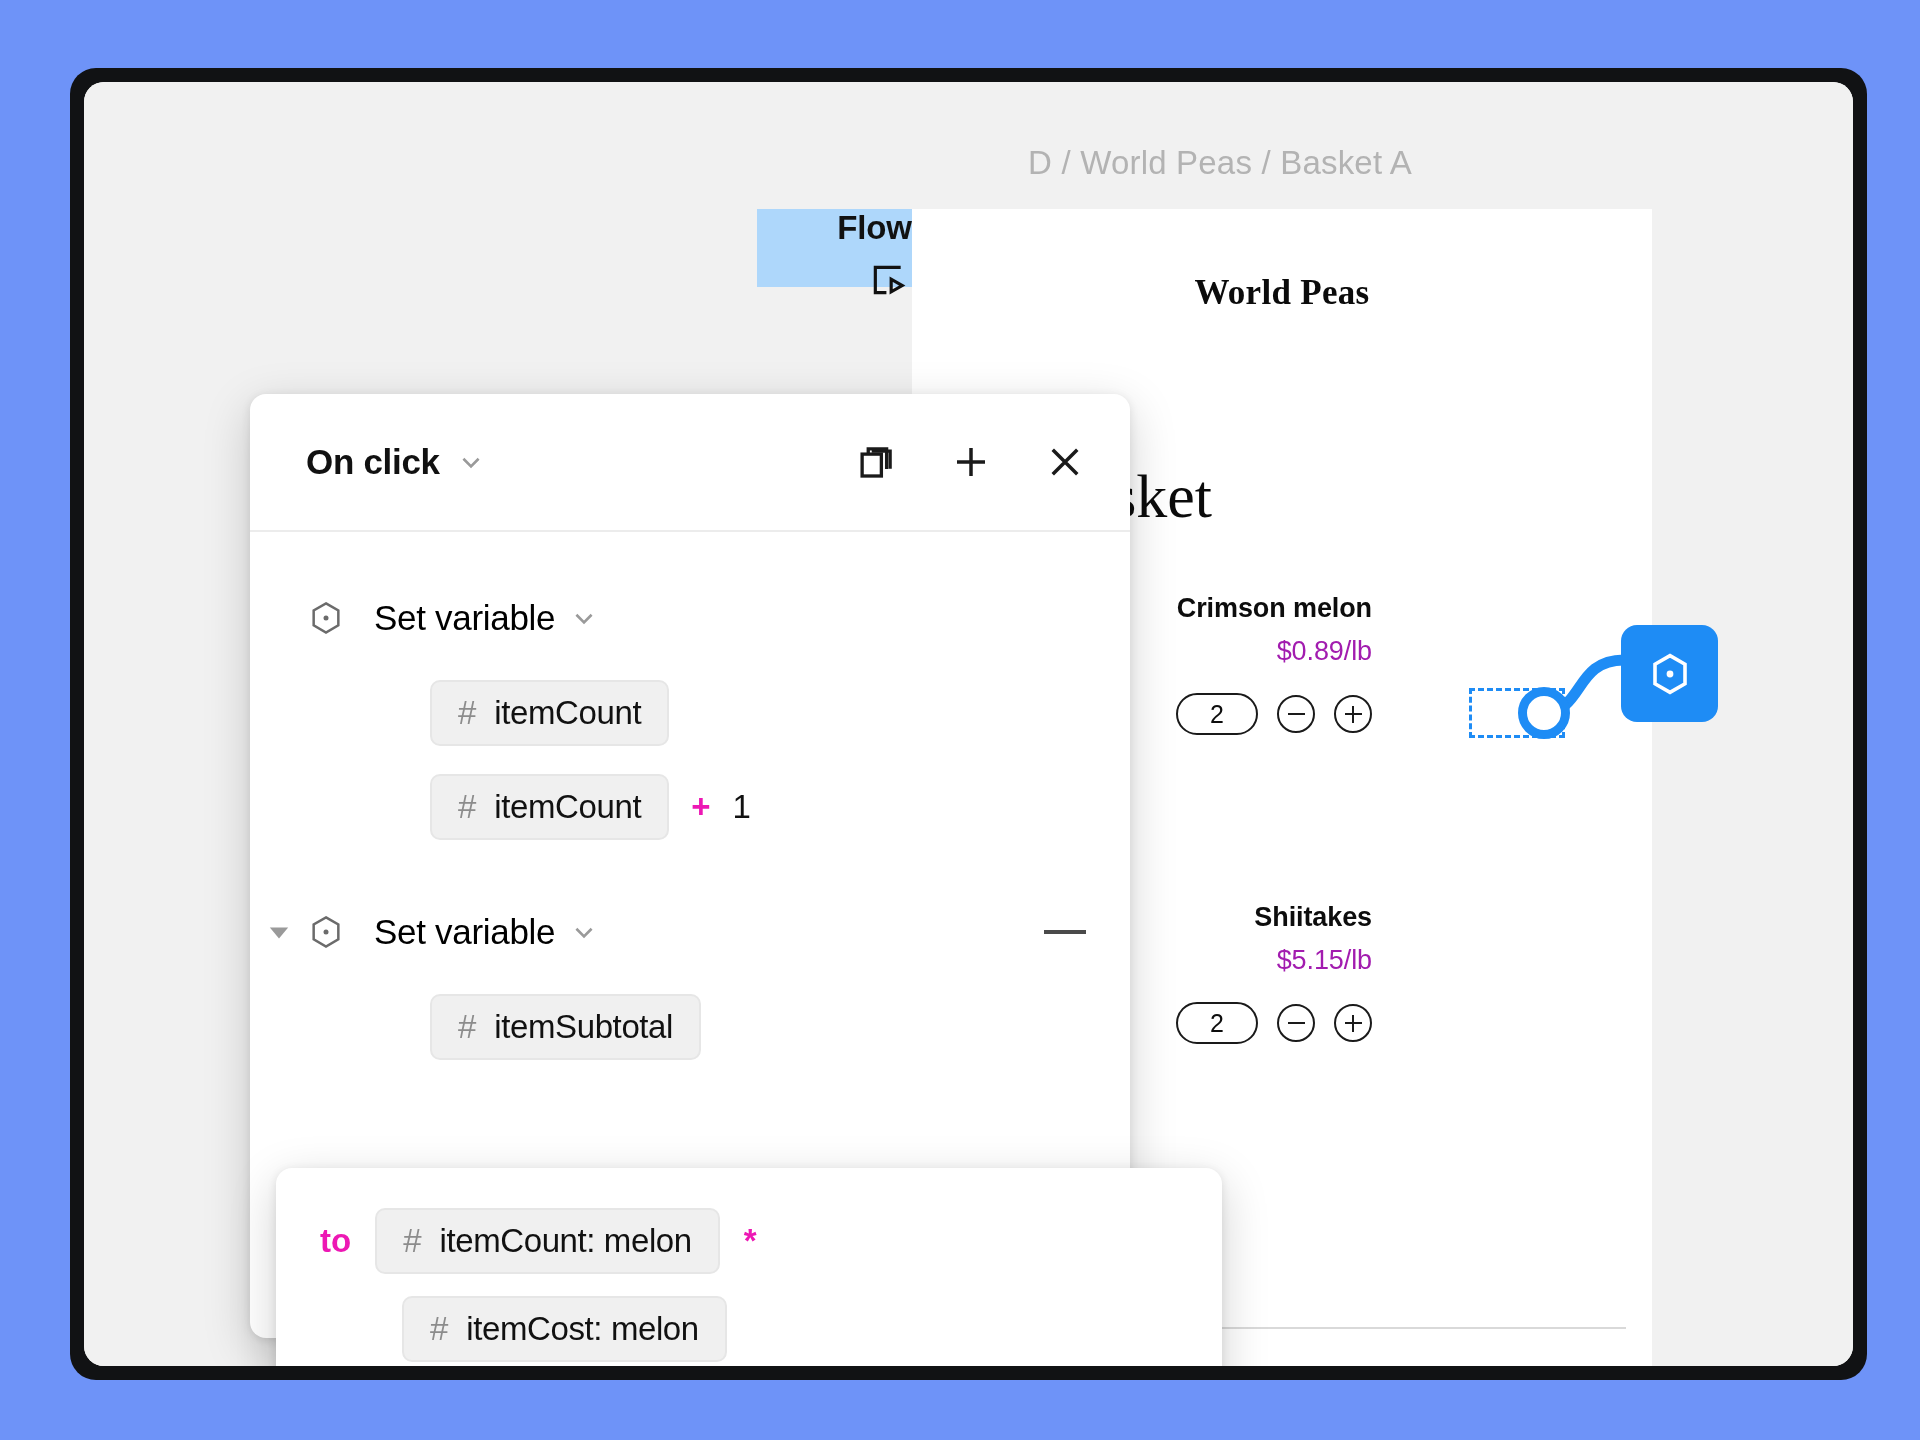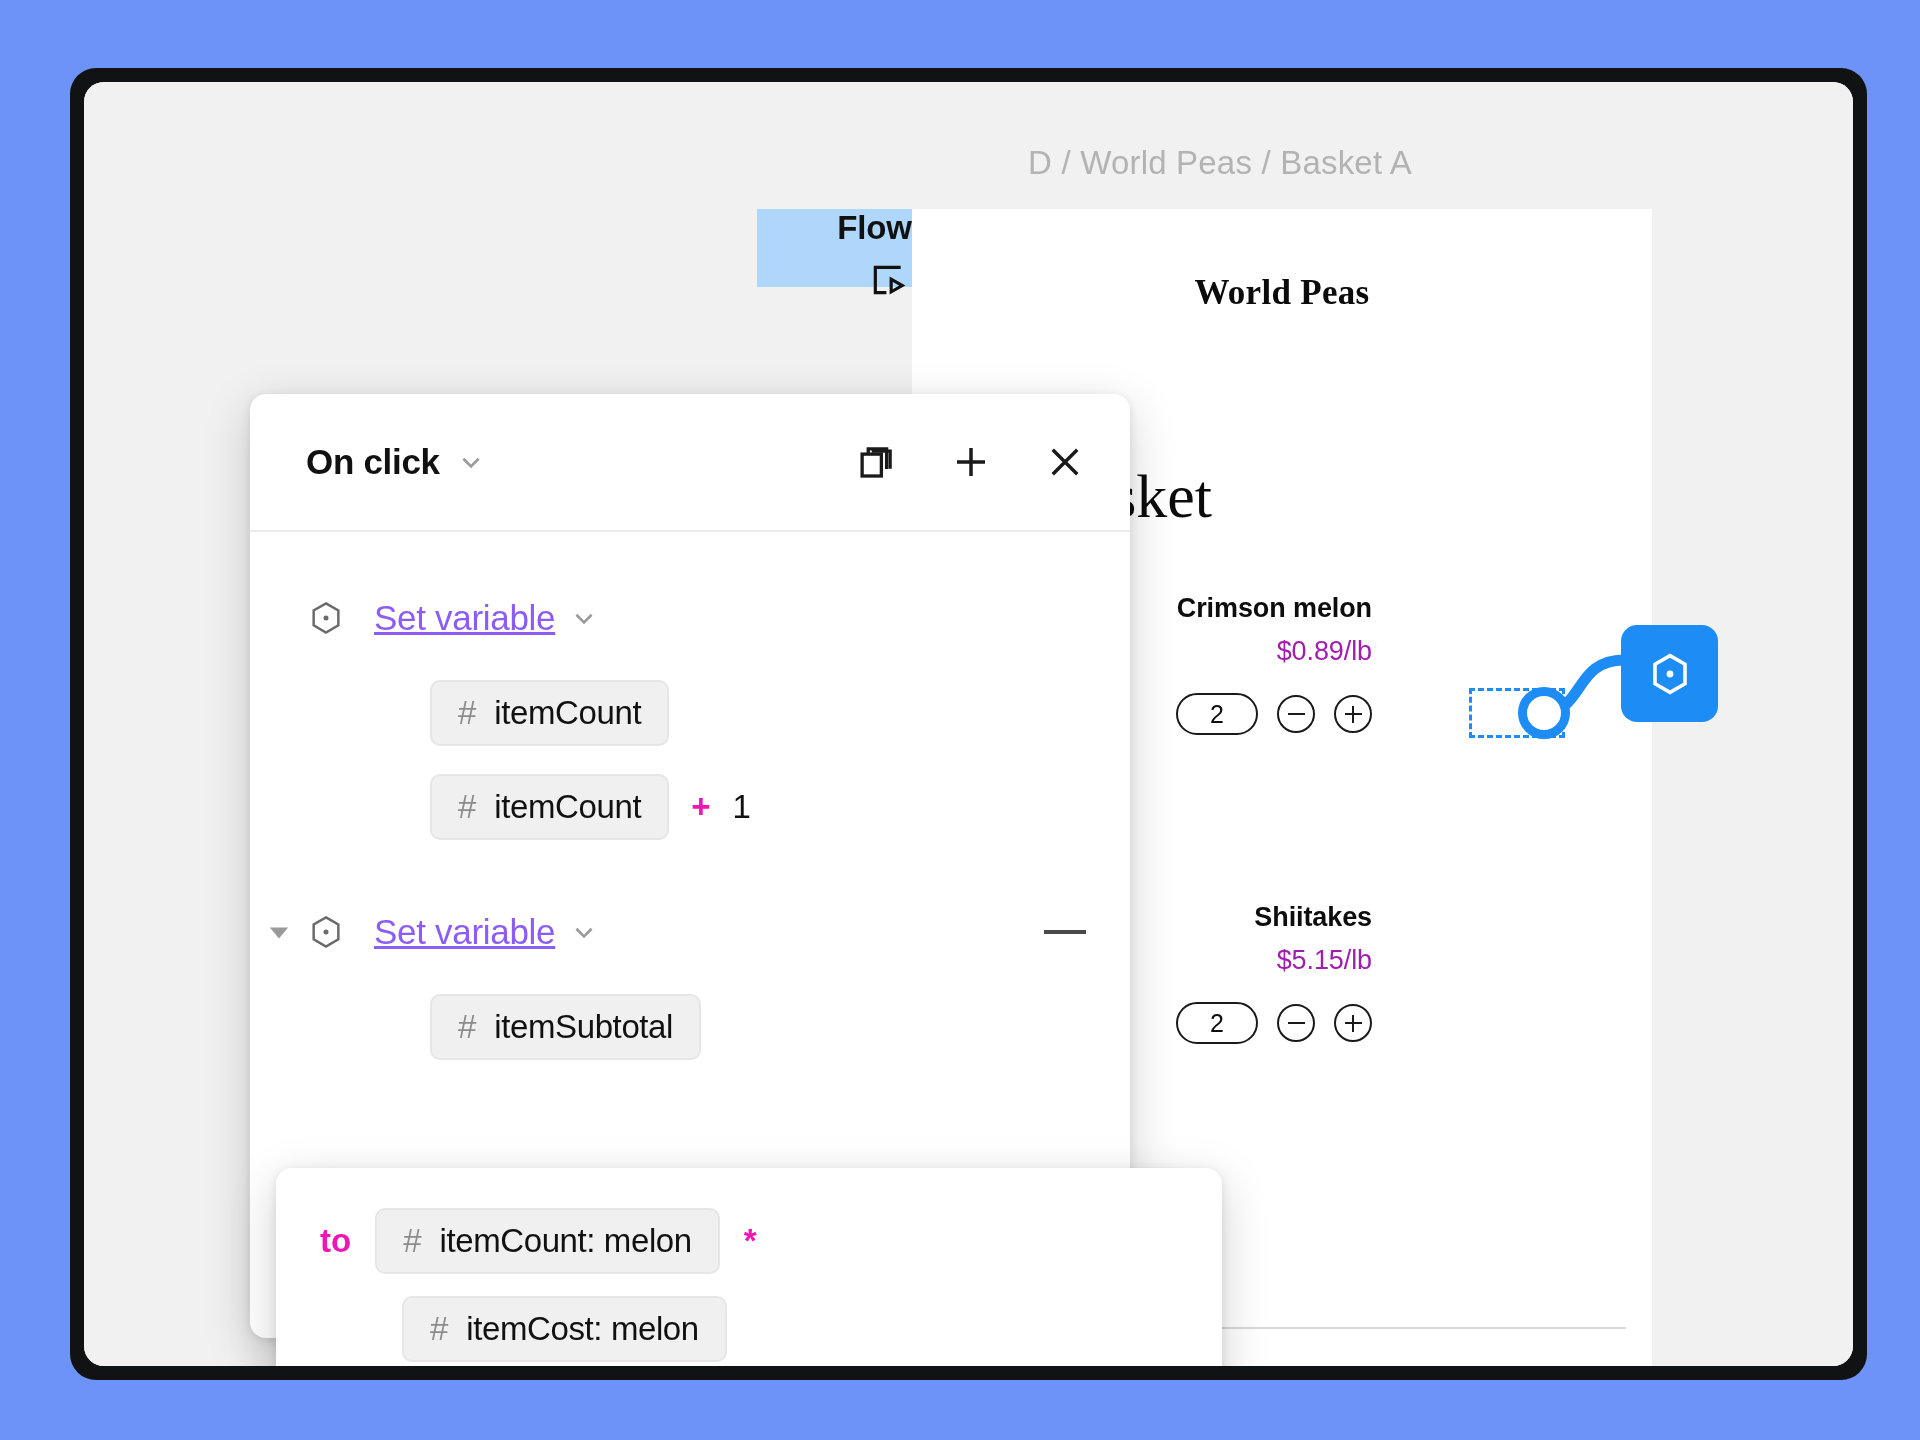--- a/index.html
+++ b/index.html
@@ -184,21 +184,21 @@
     display: flex; align-items: center;
     height: 68px; position: relative;
   }
   .action-row .disclosure {
     position: absolute; left: -38px; top: 50%;
     transform: translateY(-50%);
     width: 22px; height: 22px;
   }
   .hex-ic { width: 40px; height: 40px; margin-right: 28px; flex: 0 0 40px; }
   .action-label {
-    font-size: 35px; color: #8b5cf6; letter-spacing: -.3px; text-decoration: underline;
+    font-size: 35px; color: #000000; letter-spacing: -.3px;
   }
   .action-row .chev { margin-left: 16px; }
   .row-minus {
     margin-left: auto; width: 42px; height: 4px; background: #4a4a4a;
   }
 
   .chip-row { display: flex; align-items: center; gap: 22px; margin-top: 28px; padding-left: 124px; }
   .chip {
     display: inline-flex; align-items: center; gap: 18px;
     height: 66px; padding: 0 26px;

